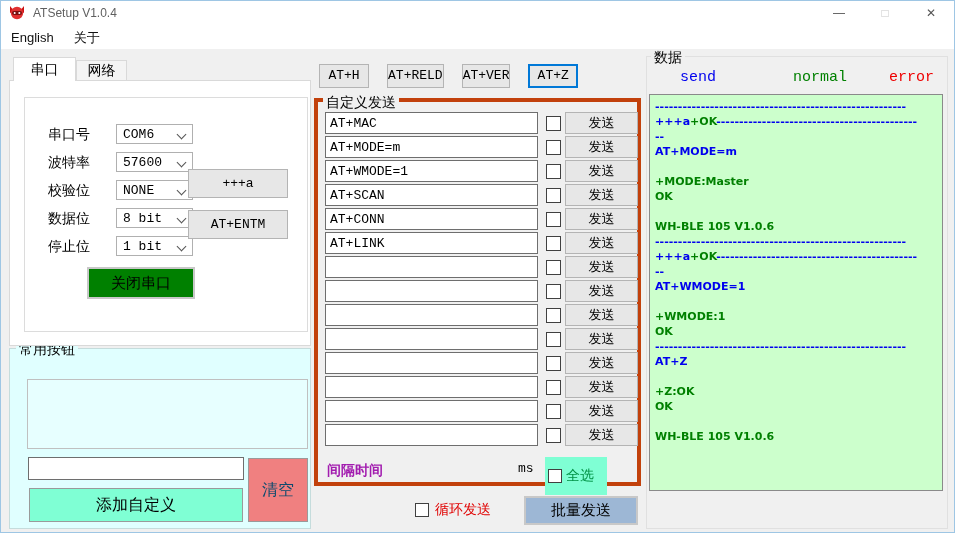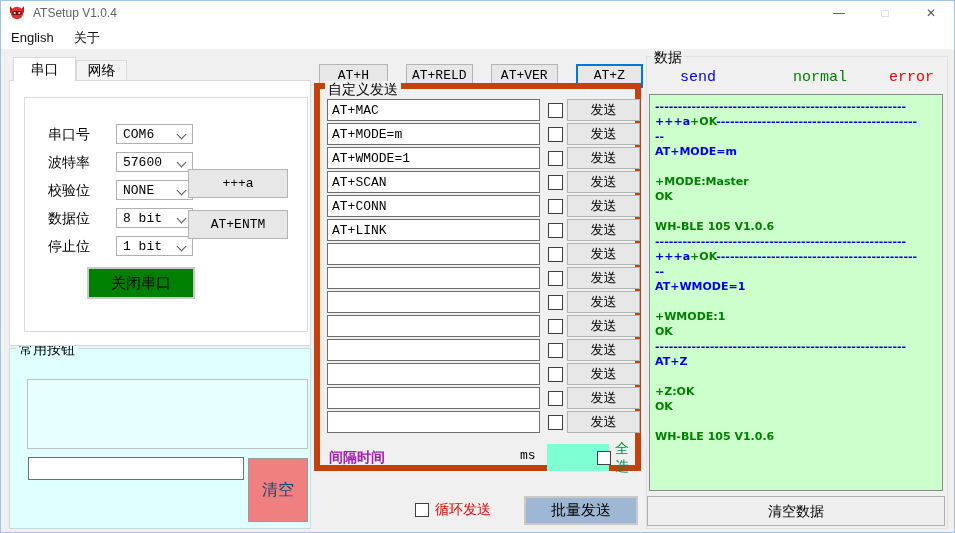--- a/index.html
+++ b/index.html
@@ -33,35 +33,35 @@
   .btn-close-serial { position:absolute; left:77px; top:186px; width:108px; height:32px; background:#008000; border:2px solid #c8c8c8; text-align:center; line-height:28px; font-size:15px; color:#000; }
 
   .common-group { position:absolute; left:8px; top:347px; width:302px; height:181px; background:#e0ffff; border:1px solid #c5dcdc; }
   .common-title { position:absolute; left:6px; top:-8px; padding:0 3px; background:#e0ffff; font-size:14px; }
   .common-list { position:absolute; left:17px; top:30px; width:281px; height:70px; background:#e7ffff; border:1px solid #c0c0c0; }
   .common-input { position:absolute; left:18px; top:108px; width:216px; height:23px; background:#fff; border:1px solid #6e6e6e; font-family:"Liberation Mono", monospace; font-size:13px; padding-left:4px; }
   .btn-add-custom { position:absolute; left:19px; top:139px; width:214px; height:34px; background:#7fffd4; border:1px solid #9a9a9a; font-size:16px; text-align:center; line-height:32px; color:#000; }
   .btn-clear { position:absolute; left:238px; top:109px; width:60px; height:64px; background:#f08080; border:1px solid #9a9a9a; font-size:16px; text-align:center; line-height:62px; color:#0c4a6e; }
 
   
-  .quick-row { position:absolute; left:318px; top:63px; width:324px; height:24px; display:flex; gap:18px; }
+  .quick-row { position:absolute; left:318px; top:63px; width:259px; height:24px; display:flex; gap:18px; }
   .quick-btn { width:77px; height:24px; background:#e7e7e7; border:1px solid #b4b4b4; font-family:"Liberation Mono", monospace; font-size:13px; text-align:center; line-height:22px; }
   .quick-btn:first-child { width:79px; }
   .quick-btn.focused { border:2px solid #0078d7; line-height:20px; }
-  .custom-group { position:absolute; left:313px; top:82px; width:327px; height:388px; border:6px solid #c2410c; }
+  .custom-group { position:absolute; left:313px; top:97px; width:327px; height:388px; border:4px solid #c2410c; }
   .custom-title { position:absolute; left:5px; top:-8px; padding:0 3px; background:#f0f0f0; font-size:14px; }
   .rows-wrap { position:absolute; left:7px; top:10px; width:315px; }
   .cmd-row { position:relative; height:22px; margin-bottom:2px; display:flex; align-items:center; }
   .cmd-input { width:213px; height:22px; background:#fff; border:1px solid #6e6e6e; font-family:"Liberation Mono", monospace; font-size:13px; padding-left:4px; }
   .cb { width:15px; height:15px; background:#fff; border:1px solid #404040; margin-left:8px; flex:none; }
   .send-btn { margin-left:4px; width:73px; height:22px; background:#e7e7e7; border:1px solid #b4b4b4; font-size:13px; text-align:center; line-height:20px; }
   .interval-label { position:absolute; left:9px; top:360px; font-size:14px; font-weight:bold; color:#a21caf; }
   .interval-input { position:absolute; left:80px; top:355px; width:110px; height:22px; background:#ffffe0; border:1px solid #6e6e6e; font-family:"Liberation Mono", monospace; font-size:13px; padding-left:4px; }
   .interval-unit { position:absolute; left:200px; top:359px; font-family:"Liberation Mono", monospace; font-size:13px; }
-  .selall-box { position:absolute; left:227px; top:355px; width:62px; height:27px; background:#7fffd4; display:flex; align-items:center;padding-left:47px; }
+  .selall-box { position:absolute; left:227px; top:355px; width:62px; height:38px; background:#7fffd4; display:flex; align-items:center; }
   .selall-box .cb { margin-left:3px; width:14px; height:14px; }
   .selall-label { margin-left:4px; font-size:14px; color:#009245; }
   .loop-row { position:absolute; left:414px; top:500px; display:flex; align-items:center; }
   .loop-row .cb { margin-left:0; width:14px; height:14px; }
   .loop-label { margin-left:6px; font-size:14px; color:#e00000; }
   .btn-batch { position:absolute; left:523px; top:495px; width:114px; height:29px; background:#9db7d5; border:2px solid #c8c8c8; font-size:15px; text-align:center; line-height:24px; color:#000; }
 
   
   .data-group { position:absolute; left:645px; top:55px; width:302px; height:473px; border:1px solid #e0e0e0; }
   .data-title { position:absolute; left:4px; top:-8px; padding:0 3px; background:#f0f0f0; font-size:14px; }
@@ -135,20 +135,21 @@
       </div>
     <div class="side-btn btn-plusa">+++a</div>
     <div class="side-btn btn-entm">AT+ENTM</div>
     <div class="btn-close-serial" style="background: rgb(0, 128, 0);">关闭串口</div>
   </div>
 
   <div class="common-group">
     <span class="common-title">常用按钮</span>
     <div class="common-list"></div>
     <input class="common-input" value="" style="">
+    <div class="btn-add-custom" style="background: rgb(127, 255, 212);">添加自定义</div>
     <div class="btn-clear" style="background: rgb(240, 128, 128);">清空</div>
   </div>
 
   <div class="quick-row" id="quick-row">
       <div class="quick-btn">AT+H</div>
       <div class="quick-btn">AT+RELD</div>
       <div class="quick-btn">AT+VER</div>
       <div class="quick-btn focused">AT+Z</div>
     </div>
 
@@ -265,16 +266,15 @@
         <div class="log-line"><span style="color: rgb(0, 128, 0);">+WMODE:1</span></div>
         <div class="log-line"><span style="color: rgb(0, 128, 0);">OK</span></div>
         <div class="log-line"><span style="color: rgb(0, 0, 238);">-------------------------------------------------------</span></div>
         <div class="log-line"><span style="color: rgb(0, 0, 238);">AT+Z</span></div>
         <div class="log-line"></div>
         <div class="log-line"><span style="color: rgb(0, 128, 0);">+Z:OK</span></div>
         <div class="log-line"><span style="color: rgb(0, 128, 0);">OK</span></div>
         <div class="log-line"></div>
         <div class="log-line"><span style="color: rgb(0, 128, 0);">WH-BLE 105 V1.0.6</span></div>
       </div>
-    <div class="btn-clear-data">清空数据</div>
   </div>
 
 </div>
 
 </body></html>

